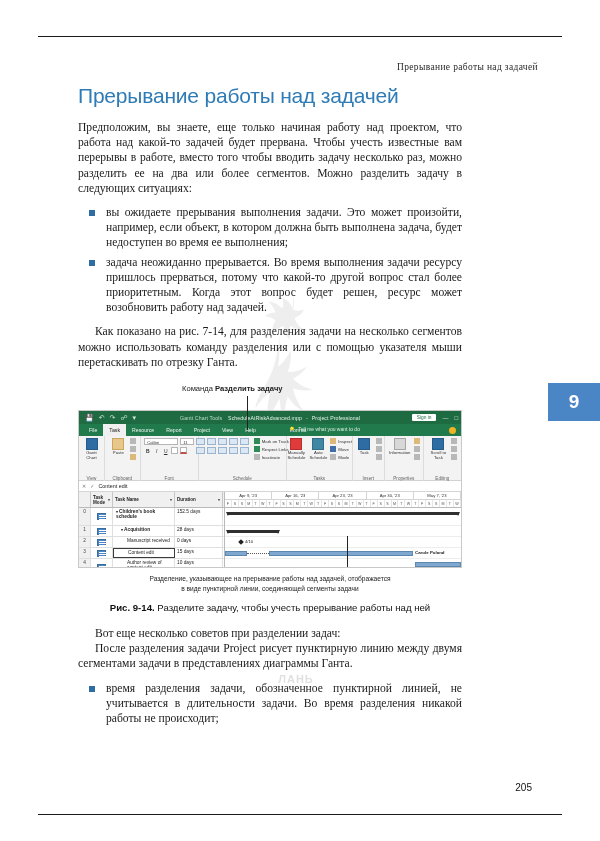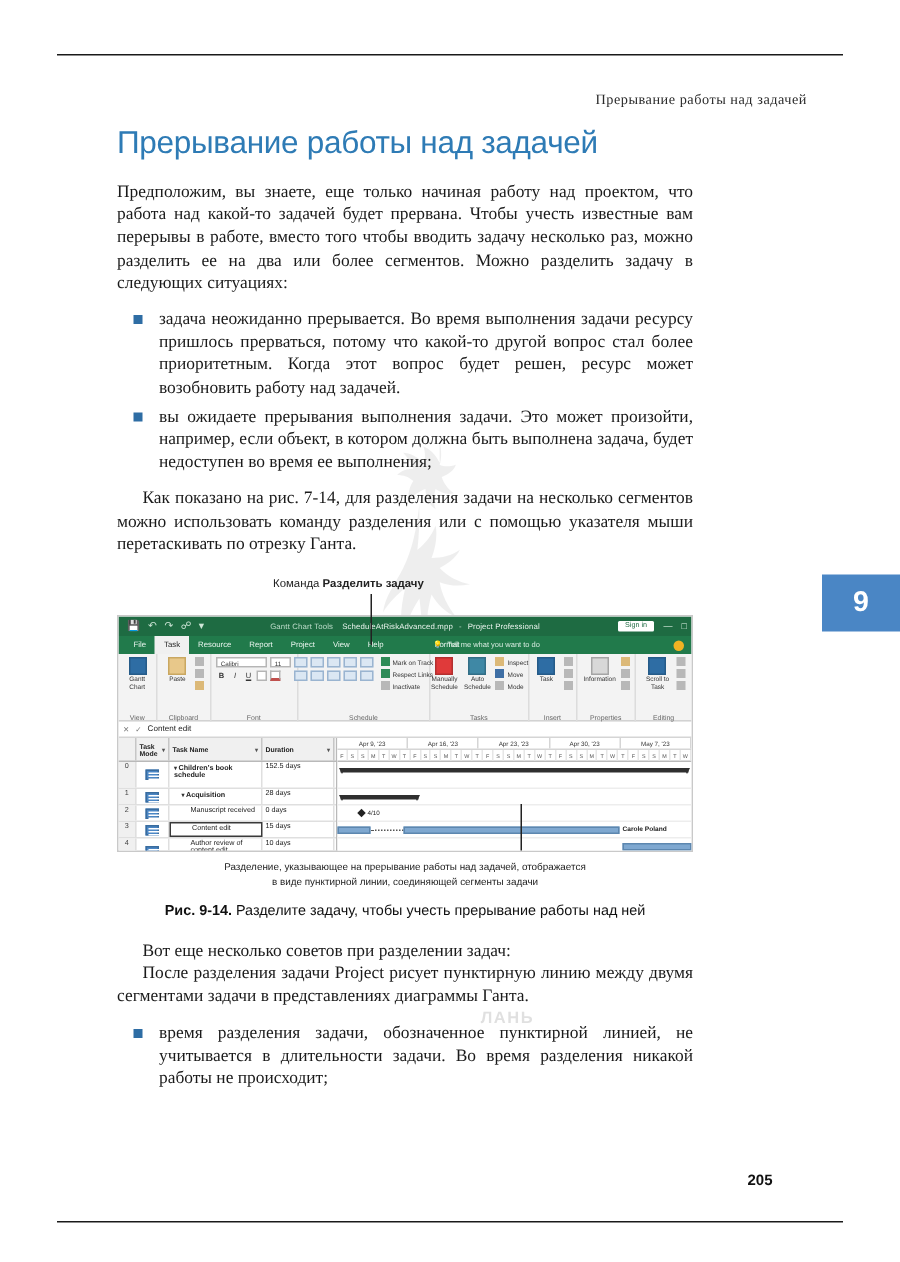--- a/index.html
+++ b/index.html
@@ -310,34 +310,34 @@
   .fig-caption {
     margin-top:9px; text-align:center;
     font-family:"Liberation Sans", sans-serif;
     font-size:9.6px; color:#111;
   }
   .fig-caption b { font-weight:700; }
 
   .after-fig { margin-top:13px; }
 
   .folio {
-    position:absolute; right:85px; bottom:48px;
+    position:absolute; right:68px; bottom:48px;
     font-family:"Liberation Sans", sans-serif;
-    font-size:10px; font-weight:700; color:#111;
+    font-size:10px; font-weight:400; color:#111;
   }
 
   
   .watermark {
     position:absolute; left:236px; top:155px;
     width:120px; height:540px;
     pointer-events:none; opacity:.30;
   }
   .wm-text {
     position:absolute; left:0; top:518px; width:120px;
-    text-align:right; font-family:"Liberation Sans", sans-serif;
+    text-align:center; font-family:"Liberation Sans", sans-serif;
     font-size:11px; font-weight:700; color:#9a9a9a; letter-spacing:1px;
   }
 </style>
 </head>
 <body>
 
 <div class="page-rule-top"></div>
 <div class="page-rule-bottom"></div>
 
 <div class="running-head">Прерывание работы над задачей</div>
@@ -356,25 +356,25 @@
 
 <div class="content">
 
   <h1 class="chapter-title">Прерывание работы над задачей</h1>
 
   <p class="body">Предположим, вы знаете, еще только начиная работу над проектом, что работа над какой-то задачей будет прервана. Чтобы учесть известные вам перерывы в работе, вместо того чтобы вводить задачу несколько раз, можно разделить ее на два или более сегментов. Можно разделить задачу в следующих ситуациях:</p>
 
   <ul class="bullets">
     <li>
       <span class="bullet-sq"></span>
-      <span>задача неожиданно прерывается. Во время выполнения задачи ресурсу пришлось прерваться, потому что какой-то другой вопрос стал более приоритетным. Когда этот вопрос будет решен, ресурс может возобновить работу над задачей.</span>
+      <span>вы ожидаете прерывания выполнения задачи. Это может произойти, например, если объект, в котором должна быть выполнена задача, будет недоступен во время ее выполнения;</span>
     </li>
     <li>
       <span class="bullet-sq"></span>
-      <span>вы ожидаете прерывания выполнения задачи. Это может произойти, например, если объект, в котором должна быть выполнена задача, будет недоступен во время ее выполнения;</span>
+      <span>задача неожиданно прерывается. Во время выполнения задачи ресурсу пришлось прерваться, потому что какой-то другой вопрос стал более приоритетным. Когда этот вопрос будет решен, ресурс может возобновить работу над задачей.</span>
     </li>
   </ul>
 
   <p class="body indent">Как показано на рис. 7-14, для разделения задачи на несколько сегментов можно использовать команду разделения или с помощью указателя мыши перетаскивать по отрезку Ганта.</p>
 
   <div class="figure">
 
     <div class="callout">
       <div class="callout-text">
         <span>Команда </span><b>Разделить задачу</b>

